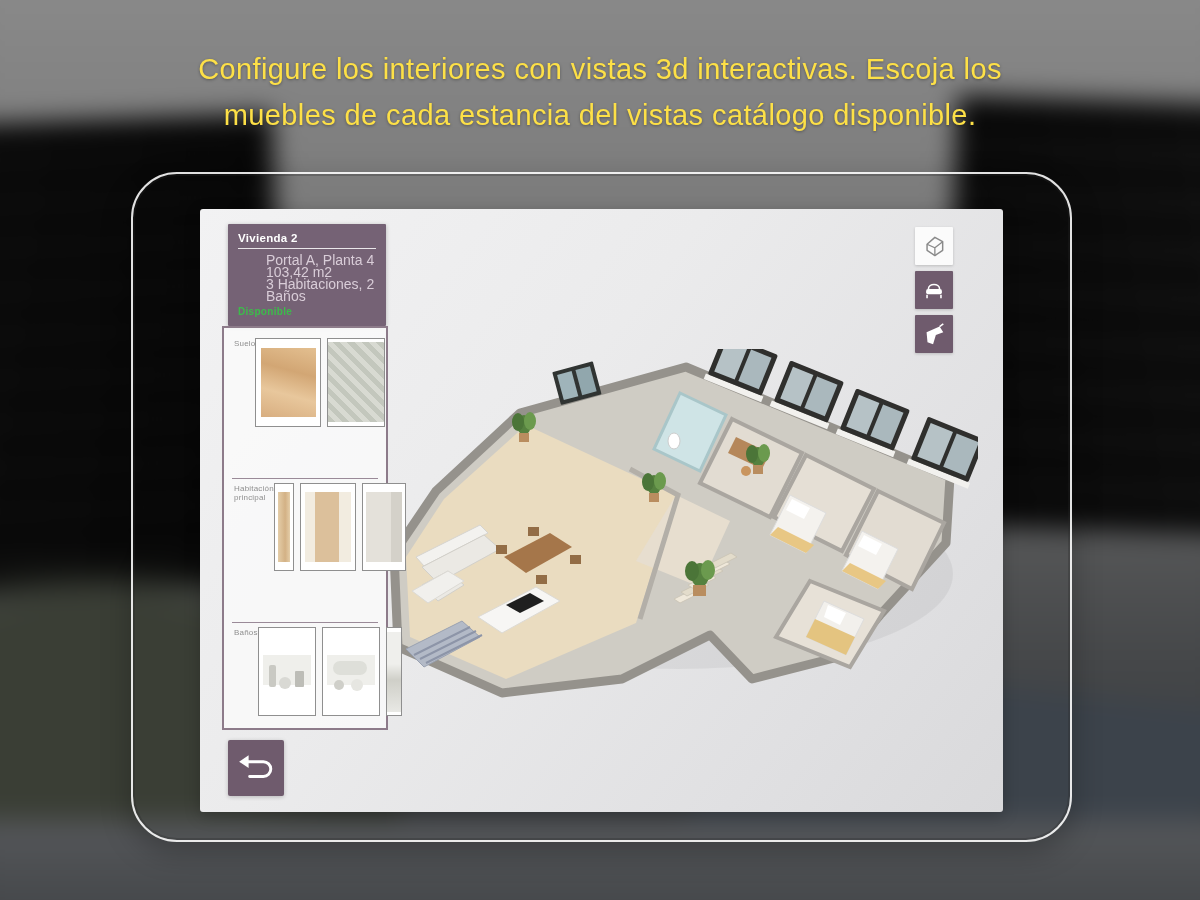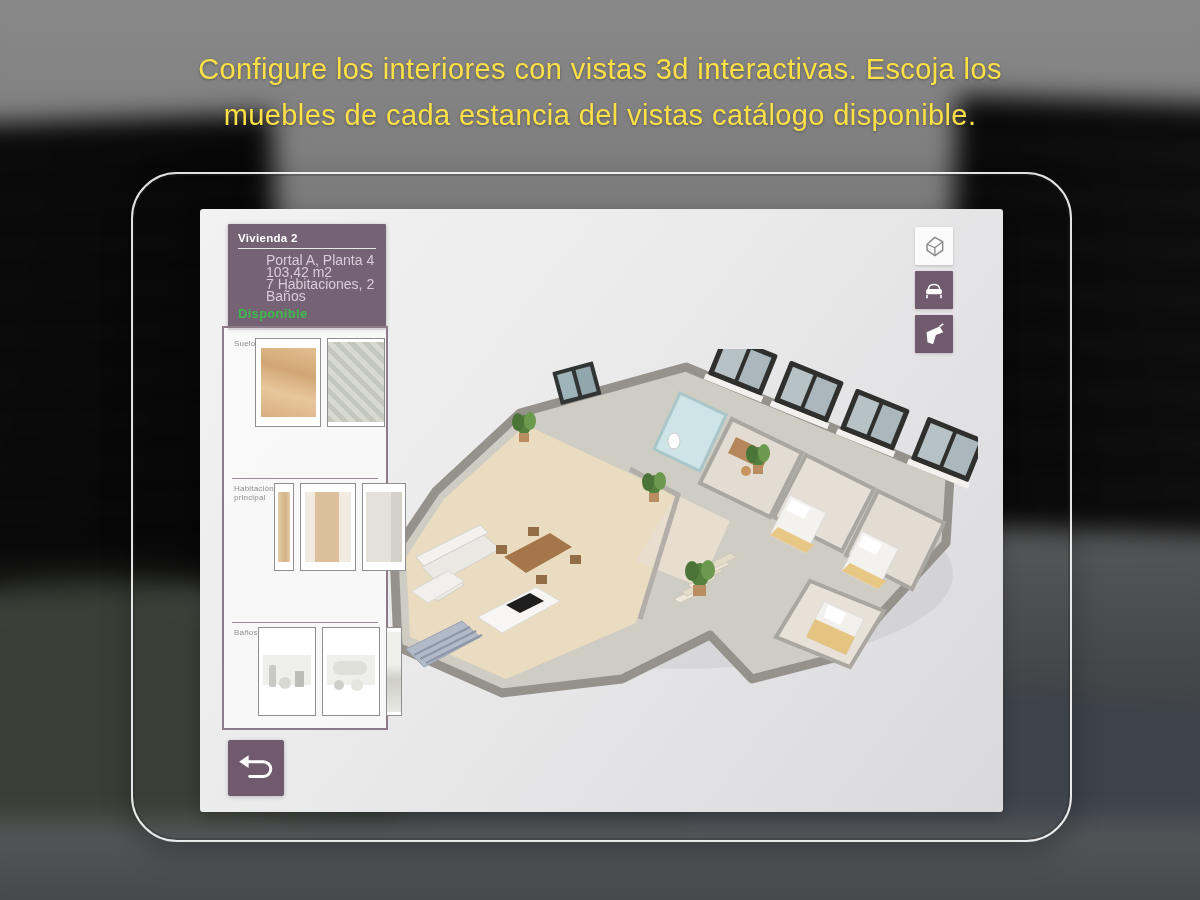--- a/index.html
+++ b/index.html
@@ -36,21 +36,21 @@
     background:linear-gradient(128deg,#f2f2f3 0%,#ebebec 40%,#e0e0e2 78%,#d9d9db 100%);
     box-shadow:0 4px 16px rgba(0,0,0,.22);}
 
   
   .card{position:absolute;left:28px;top:15px;width:158px;background:rgba(110,90,110,.95);
     color:#fff;padding:8px 10px 9px;box-sizing:border-box;border-radius:1px;
     box-shadow:0 1px 4px rgba(0,0,0,.25);}
   .card-title{font-size:11.5px;font-weight:bold;letter-spacing:.3px;}
   .card-rule{height:1px;background:rgba(255,255,255,.85);margin:4px 0 5px;}
   .card-line{font-size:14px;color:#d9cdd8;line-height:12px;margin-left:28px;}
-  .card-status{margin-top:4px;font-size:13px;font-weight:bold;color:#3dbb4b;letter-spacing:.3px;}
+  .card-status{margin-top:4px;font-size:10px;font-weight:bold;color:#3dbb4b;letter-spacing:.3px;}
 
   
   .panel{position:absolute;left:22px;top:117px;width:166px;height:404px;box-sizing:border-box;
     border:2px solid #8d7b8a;background:rgba(252,252,252,.72);padding:6px 8px;
     display:flex;flex-direction:column;}
   .section{flex:1;display:flex;padding:4px 2px 6px;}
   .section+.section{border-top:1.5px solid #9a8a98;margin-top:45px;}
   .section-label{font-size:8px;color:#8f8f8f;margin:1px 0 4px;letter-spacing:.2px;}
   .swrow{display:flex;gap:6px;align-items:stretch;flex:1;}
   .swatch{border:1.5px solid #8f8f8f;background:#fff;display:flex;align-items:center;
@@ -225,21 +225,21 @@
           <ellipse cx="314" cy="222" rx="7" ry="10" fill="#4b7538"></ellipse>
           <rect x="315" y="236" width="13" height="11" fill="#b98d5f"></rect>
         </g>
       </svg>
 
       <div class="card">
         <div class="card-title">Vivienda 2</div>
         <div class="card-rule"></div>
         <div class="card-line">Portal A, Planta 4</div>
         <div class="card-line">103,42 m2</div>
-        <div class="card-line">7 Habitaciones, 2 Baños</div>
+        <div class="card-line">3 Habitaciones, 2 Baños</div>
         <div class="card-status">Disponible</div>
       </div>
 
       <div class="panel">
 
         <div class="section">
           <div class="section-label">Suelo</div>
           <div class="swrow">
             <div class="swatch w66">
                 <div class="tex tex-wood"></div>

